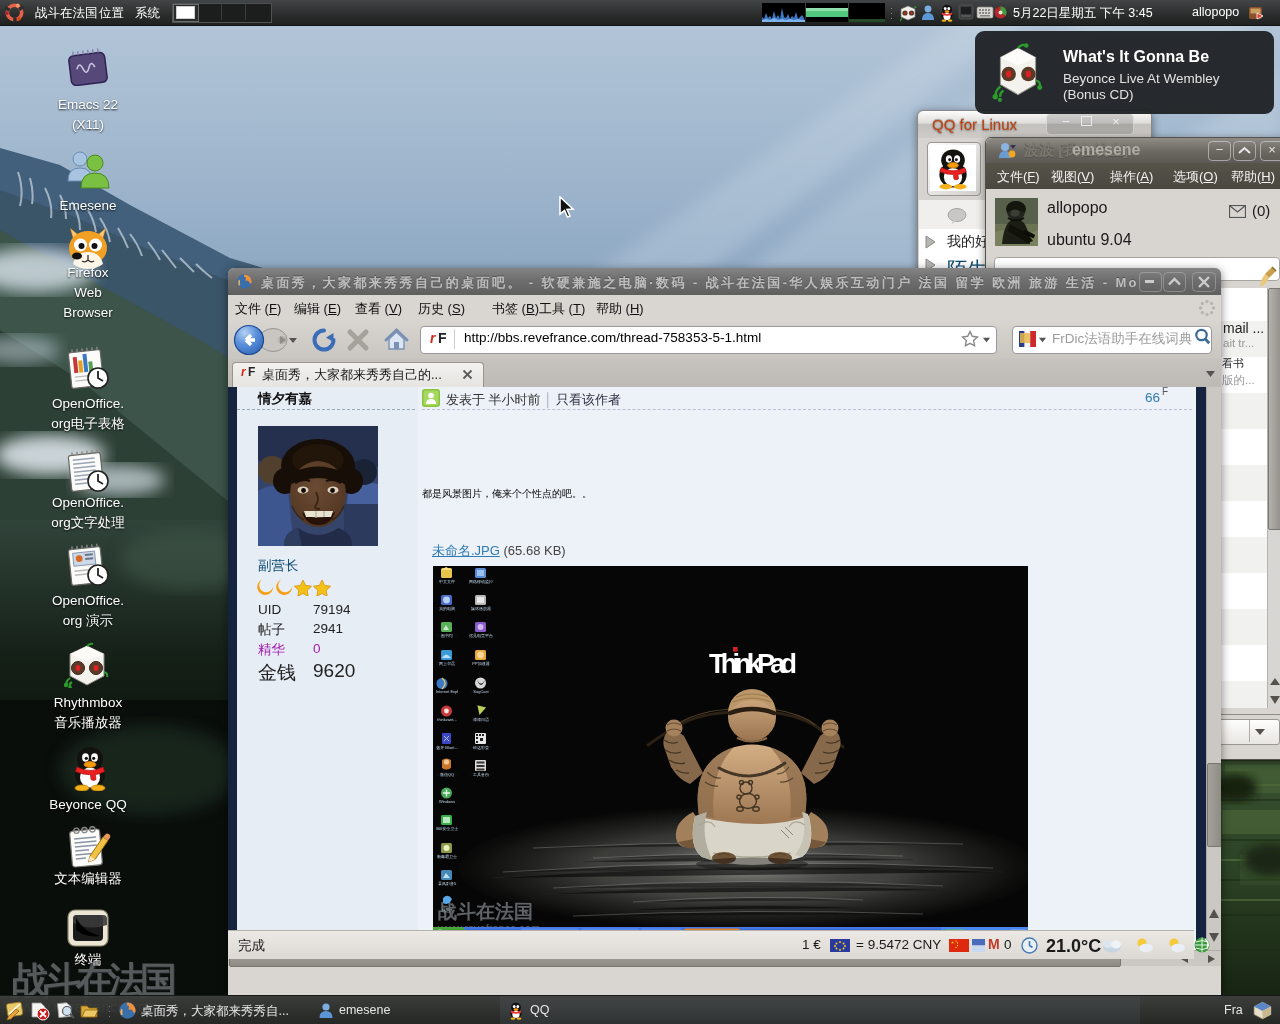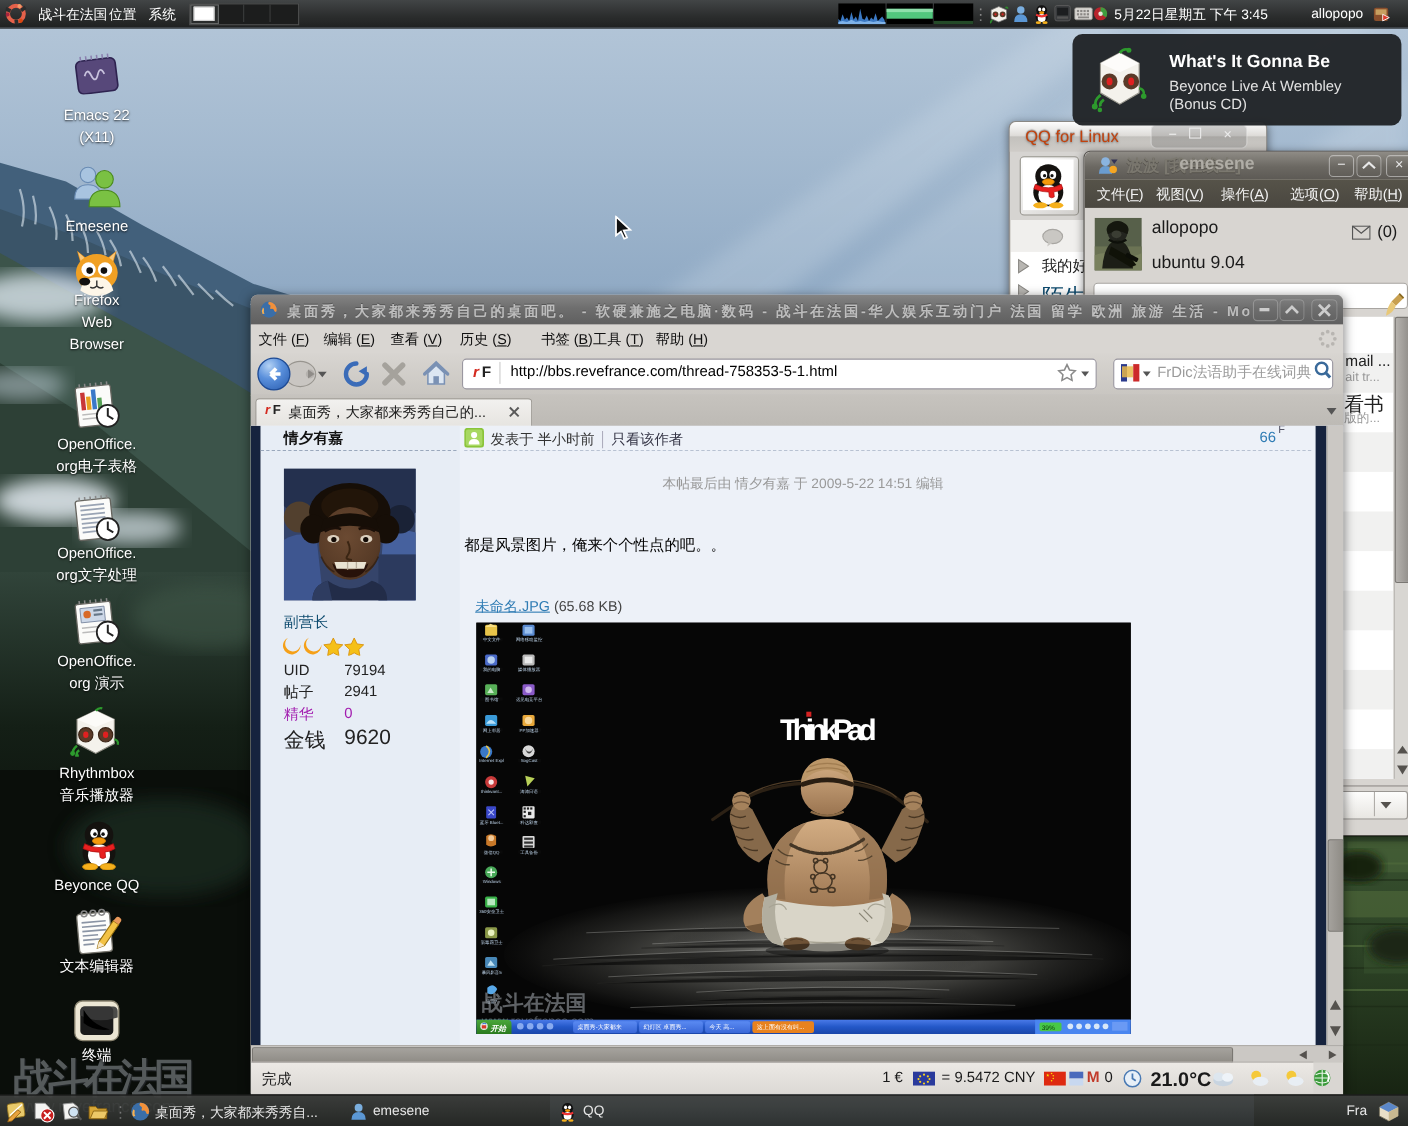--- a/index.html
+++ b/index.html
@@ -411,21 +411,21 @@
 
  <div class="abs" style="left:6px;top:150px;width:275px;height:420px;background:#fff"></div>
  <div class="abs" style="left:6px;top:183px;width:275px;height:36px;background:#f1f1f0"></div>
  <div class="abs" style="left:6px;top:255px;width:275px;height:36px;background:#f1f1f0"></div>
  <div class="abs" style="left:6px;top:327px;width:275px;height:36px;background:#f1f1f0"></div>
  <div class="abs" style="left:6px;top:399px;width:275px;height:36px;background:#f1f1f0"></div>
  <div class="abs" style="left:6px;top:471px;width:275px;height:36px;background:#f1f1f0"></div>
  <div class="abs" style="left:6px;top:543px;width:275px;height:27px;background:#f1f1f0"></div>
  <div class="abs" style="left:237px;top:182px;font-size:14px;color:#222">mail ...</div>
  <div class="abs" style="left:237px;top:199px;font-size:11.5px;color:#999">ait tr...</div>
- <div class="abs" style="left:236px;top:218px;font-size:18px;color:#222">看书</div>
+ <div class="abs" style="left:236px;top:218px;font-size:11px;color:#222">看书</div>
  <div class="abs" style="left:236px;top:235px;font-size:11.5px;color:#999">版的...</div>
 
  <div class="abs" style="left:281px;top:150px;width:15px;height:420px;background:#d8d6d2;border-left:1px solid #b5b2ae"></div>
  <div class="abs" style="left:282px;top:150px;width:13px;height:240px;background:linear-gradient(90deg,#b5b2ae,#8f8c88);border:1px solid #7a7773;border-radius:2px"></div>
  <svg class="abs" style="left:283px;top:538px" width="12" height="32" viewBox="0 0 12 32">
       <polygon points="6,2 11,9 1,9" fill="#55524e"></polygon>
       <polygon points="1,20 11,20 6,28" fill="#55524e"></polygon>
     </svg>
 
  <div class="abs" style="left:0;top:576px;width:300px;height:33px;background:#d8d5d1;border-top:1px solid #8f8c88"></div>
@@ -627,22 +627,21 @@
    <path d="M9,1 a8,8 0 1 0 8,10 a7,7 0 1 1 -8,-10" fill="#f5a018" transform="rotate(-20 9 9)"></path>
    <path d="M28,1 a8,8 0 1 0 8,10 a7,7 0 1 1 -8,-10" fill="#f5a018" transform="rotate(-20 28 9)"></path>
    <path d="M47,2 l2.6,5.4 6,.8 -4.4,4.2 1,5.9 -5.2,-2.8 -5.2,2.8 1,-5.9 -4.4,-4.2 6,-.8 z" fill="#f5c018" stroke="#d89008" stroke-width=".8"></path>
    <path d="M66,2 l2.6,5.4 6,.8 -4.4,4.2 1,5.9 -5.2,-2.8 -5.2,2.8 1,-5.9 -4.4,-4.2 6,-.8 z" fill="#f5c018" stroke="#d89008" stroke-width=".8"></path>
   </svg>
   <div class="abs" style="left:30px;top:215px;font-size:13.5px;color:#222">UID<span style="position:absolute;left:55px;width:70px">79194</span></div>
   <div class="abs" style="left:30px;top:234px;font-size:13.5px;color:#222">帖子<span style="position:absolute;left:55px;width:70px">2941</span></div>
   <div class="abs" style="left:30px;top:254px;font-size:13.5px;color:#a21caf">精华<span style="position:absolute;left:55px;width:70px">0</span></div>
   <div class="abs" style="left:30px;top:273px;font-size:19px;color:#222">金钱<span style="position:absolute;left:55px;width:70px">9620</span></div>
 
-  <div class="abs" style="left:202px;top:45px;width:600px;text-align:center;font-size:12.5px;color:#999">本帖最后由 情夕有嘉 于 2009-5-22 14:51 编辑</div>
-  <div class="abs" style="left:194px;top:100px;font-size:14px;color:#000">都是风景图片，俺来个个性点的吧。。</div>
+  <div class="abs" style="left:194px;top:100px;font-size:10px;color:#000">都是风景图片，俺来个个性点的吧。。</div>
   <div class="abs" style="left:204px;top:155px;font-size:13px"><span style="color:#2f7cb4;text-decoration:underline">未命名.JPG</span> <span style="color:#444">(65.68 KB)</span></div>
 
   <div id="xpimg" class="abs" style="left:205px;top:179px;width:595px;height:374px;background:#050505">
    <svg class="abs" style="left:0;top:0" width="595" height="374" viewBox="0 0 595 374">
     <defs>
      <radialGradient id="floor" cx=".5" cy=".5" r=".55">
               <stop offset="0" stop-color="#8a8a86"></stop>
               <stop offset=".5" stop-color="#4e4e4a" stop-opacity=".75"></stop>
               <stop offset=".8" stop-color="#222220" stop-opacity=".5"></stop>
               <stop offset="1" stop-color="#000" stop-opacity="0"></stop>
@@ -934,21 +933,21 @@
  </div>
 
  <div class="abs" style="left:0;top:682px;width:993px;height:15px;background:#cbc8c4;border-top:1px solid #b0ada9">
   <div class="abs" style="left:1px;top:1px;width:890px;height:13px;background:linear-gradient(#a5a29d,#8e8b85);border:1px solid #7a7772;border-radius:2px"></div>
   <svg class="abs" style="left:952px;top:3px" width="38" height="10" viewBox="0 0 38 10">
         <polygon points="8,1 8,9 1,5" fill="#55524e"></polygon>
         <polygon points="28,1 35,5 28,9" fill="#55524e"></polygon>
       </svg>
  </div>
 
- <div class="abs" style="left:0;top:697px;width:966px;height:28px;background:linear-gradient(#ece9e5,#dcd9d5);border-top:1px solid #b5b2ae;font-size:13.5px;color:#1a1a1a">
+ <div class="abs" style="left:0;top:662px;width:966px;height:28px;background:linear-gradient(#ece9e5,#dcd9d5);border-top:1px solid #b5b2ae;font-size:13.5px;color:#1a1a1a">
   <span class="abs" style="left:10px;top:6px">完成</span>
   <span class="abs" style="left:574px;top:6px">1 €</span>
   <svg class="abs" style="left:602px;top:8px" width="20" height="13" viewBox="0 0 20 13">
         <rect width="20" height="13" fill="#2a3a9c"></rect>
         <g fill="#f5d020">
           <circle cx="10" cy="3" r="1"></circle>
           <circle cx="13.5" cy="4.5" r="1"></circle>
           <circle cx="15" cy="7" r="1"></circle>
           <circle cx="13.5" cy="9.5" r="1"></circle>
           <circle cx="10" cy="11" r="1"></circle>

